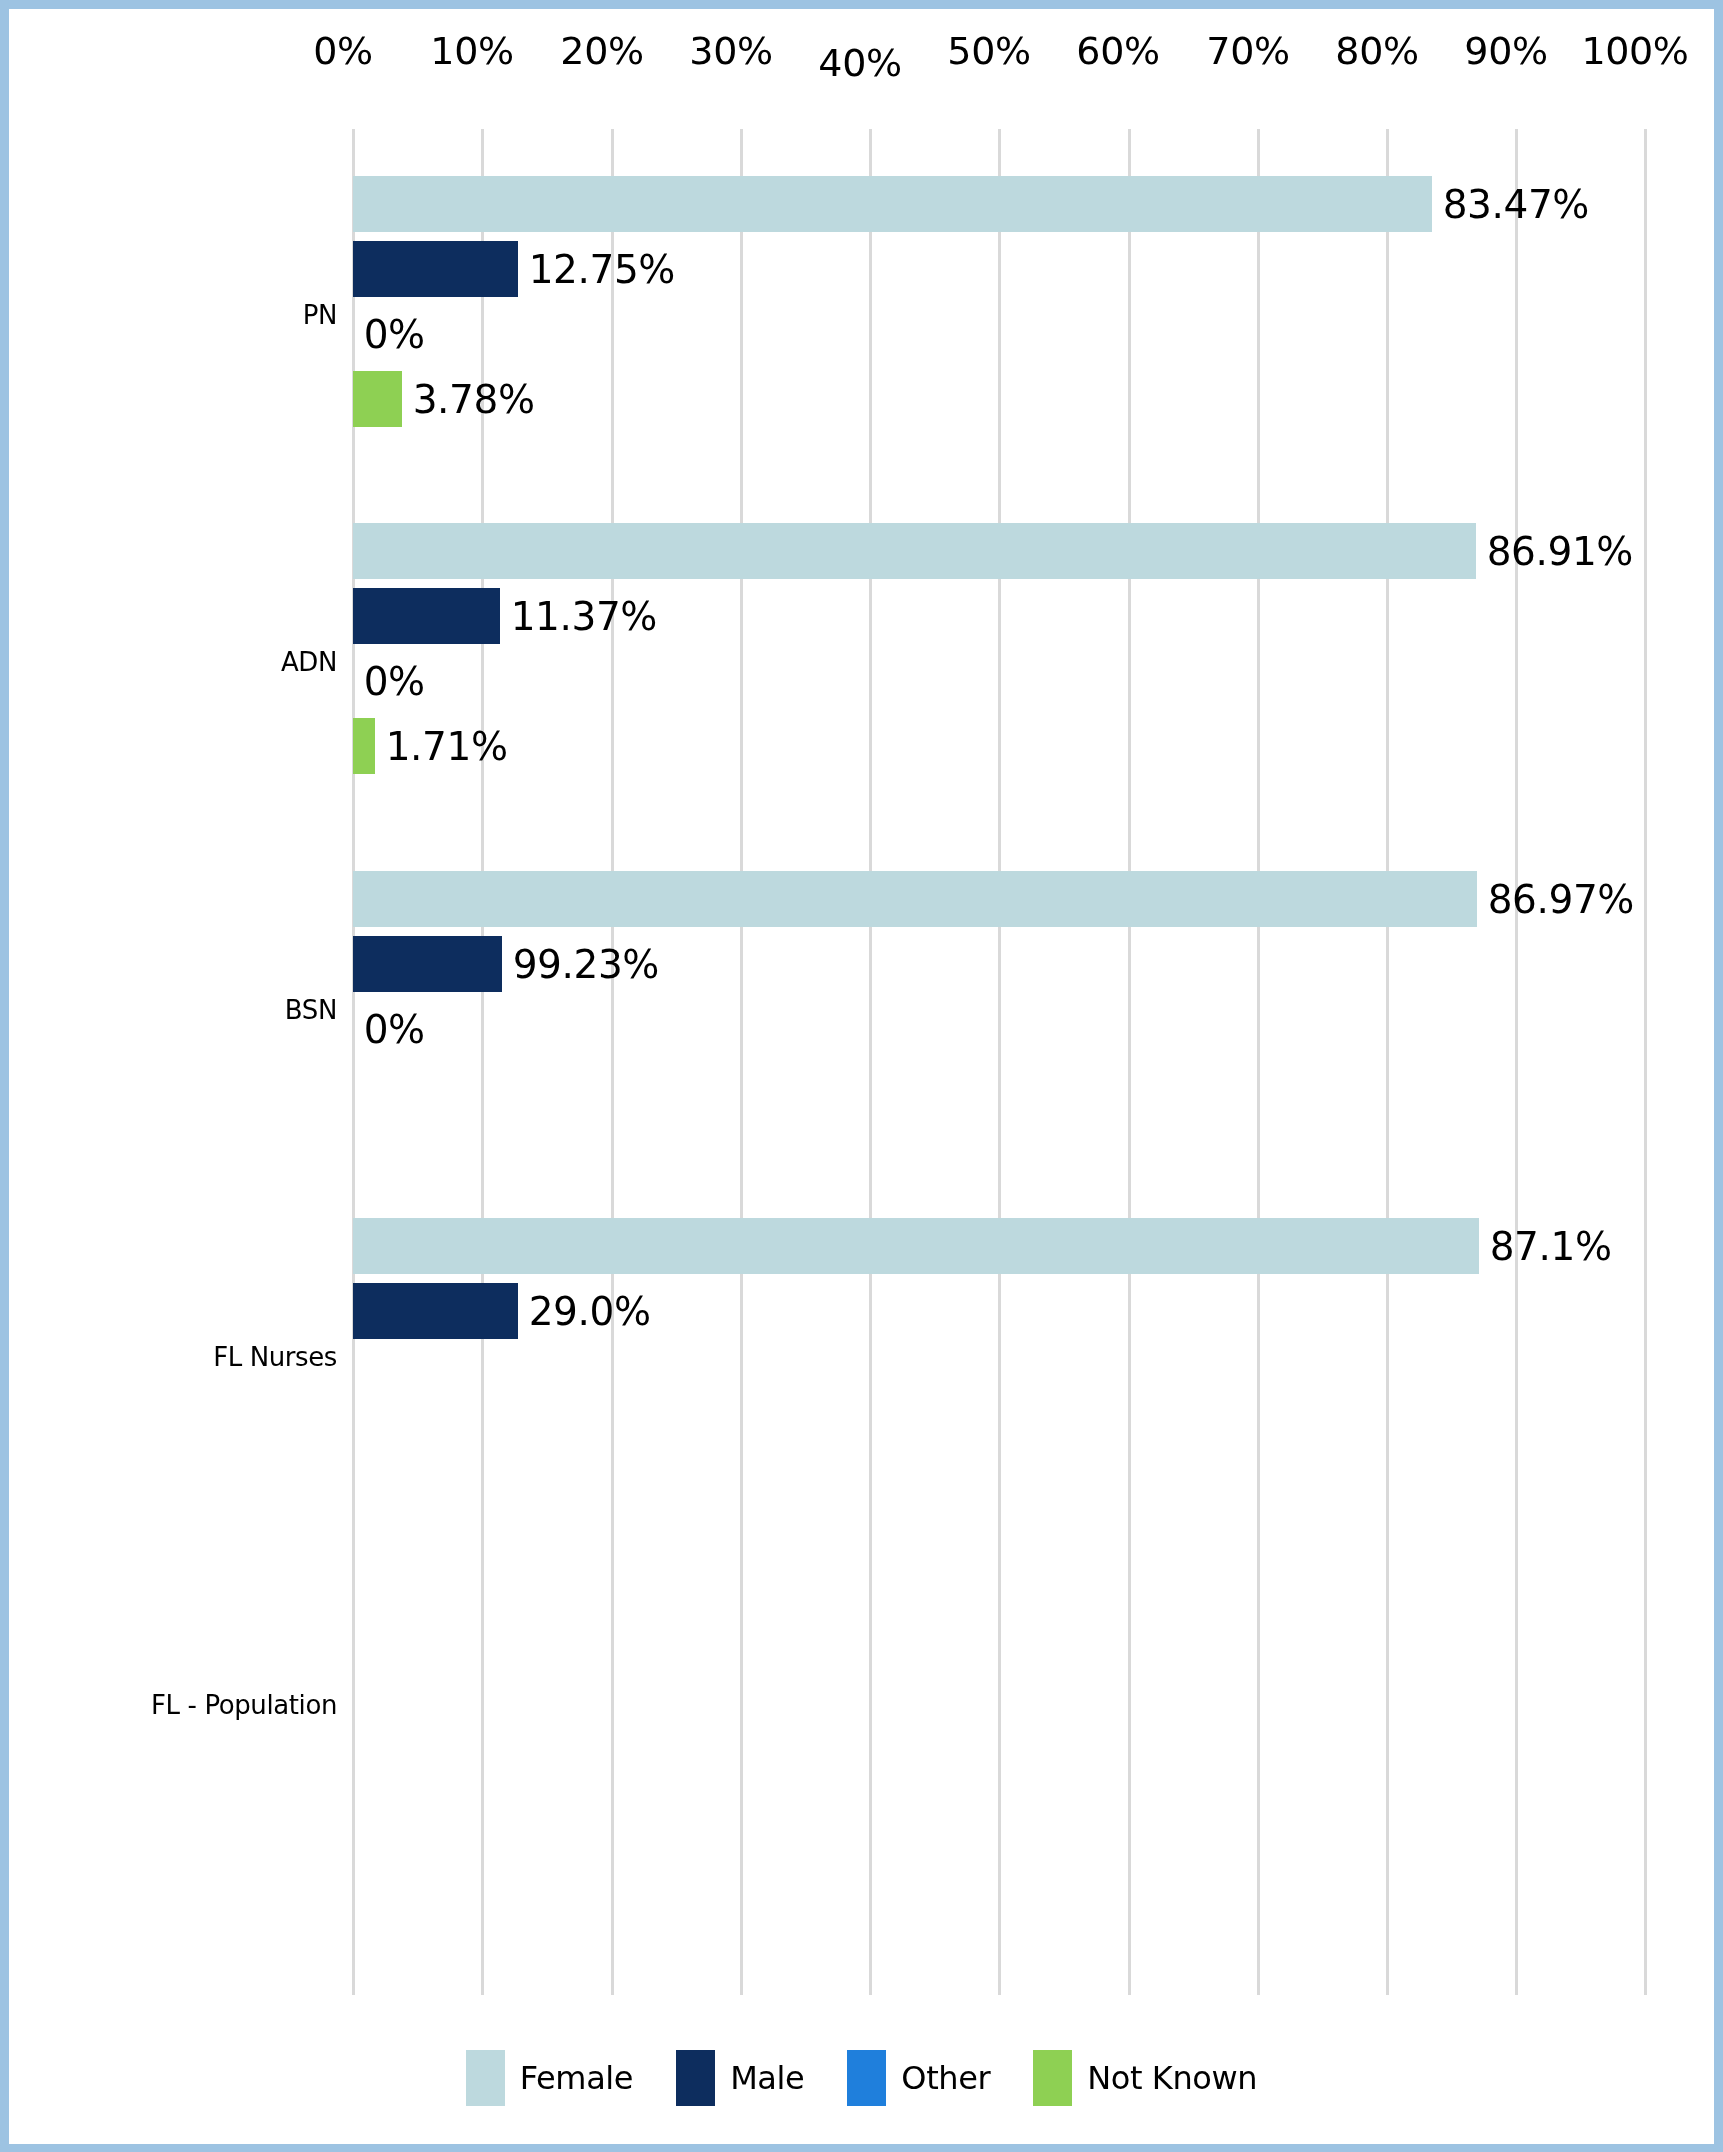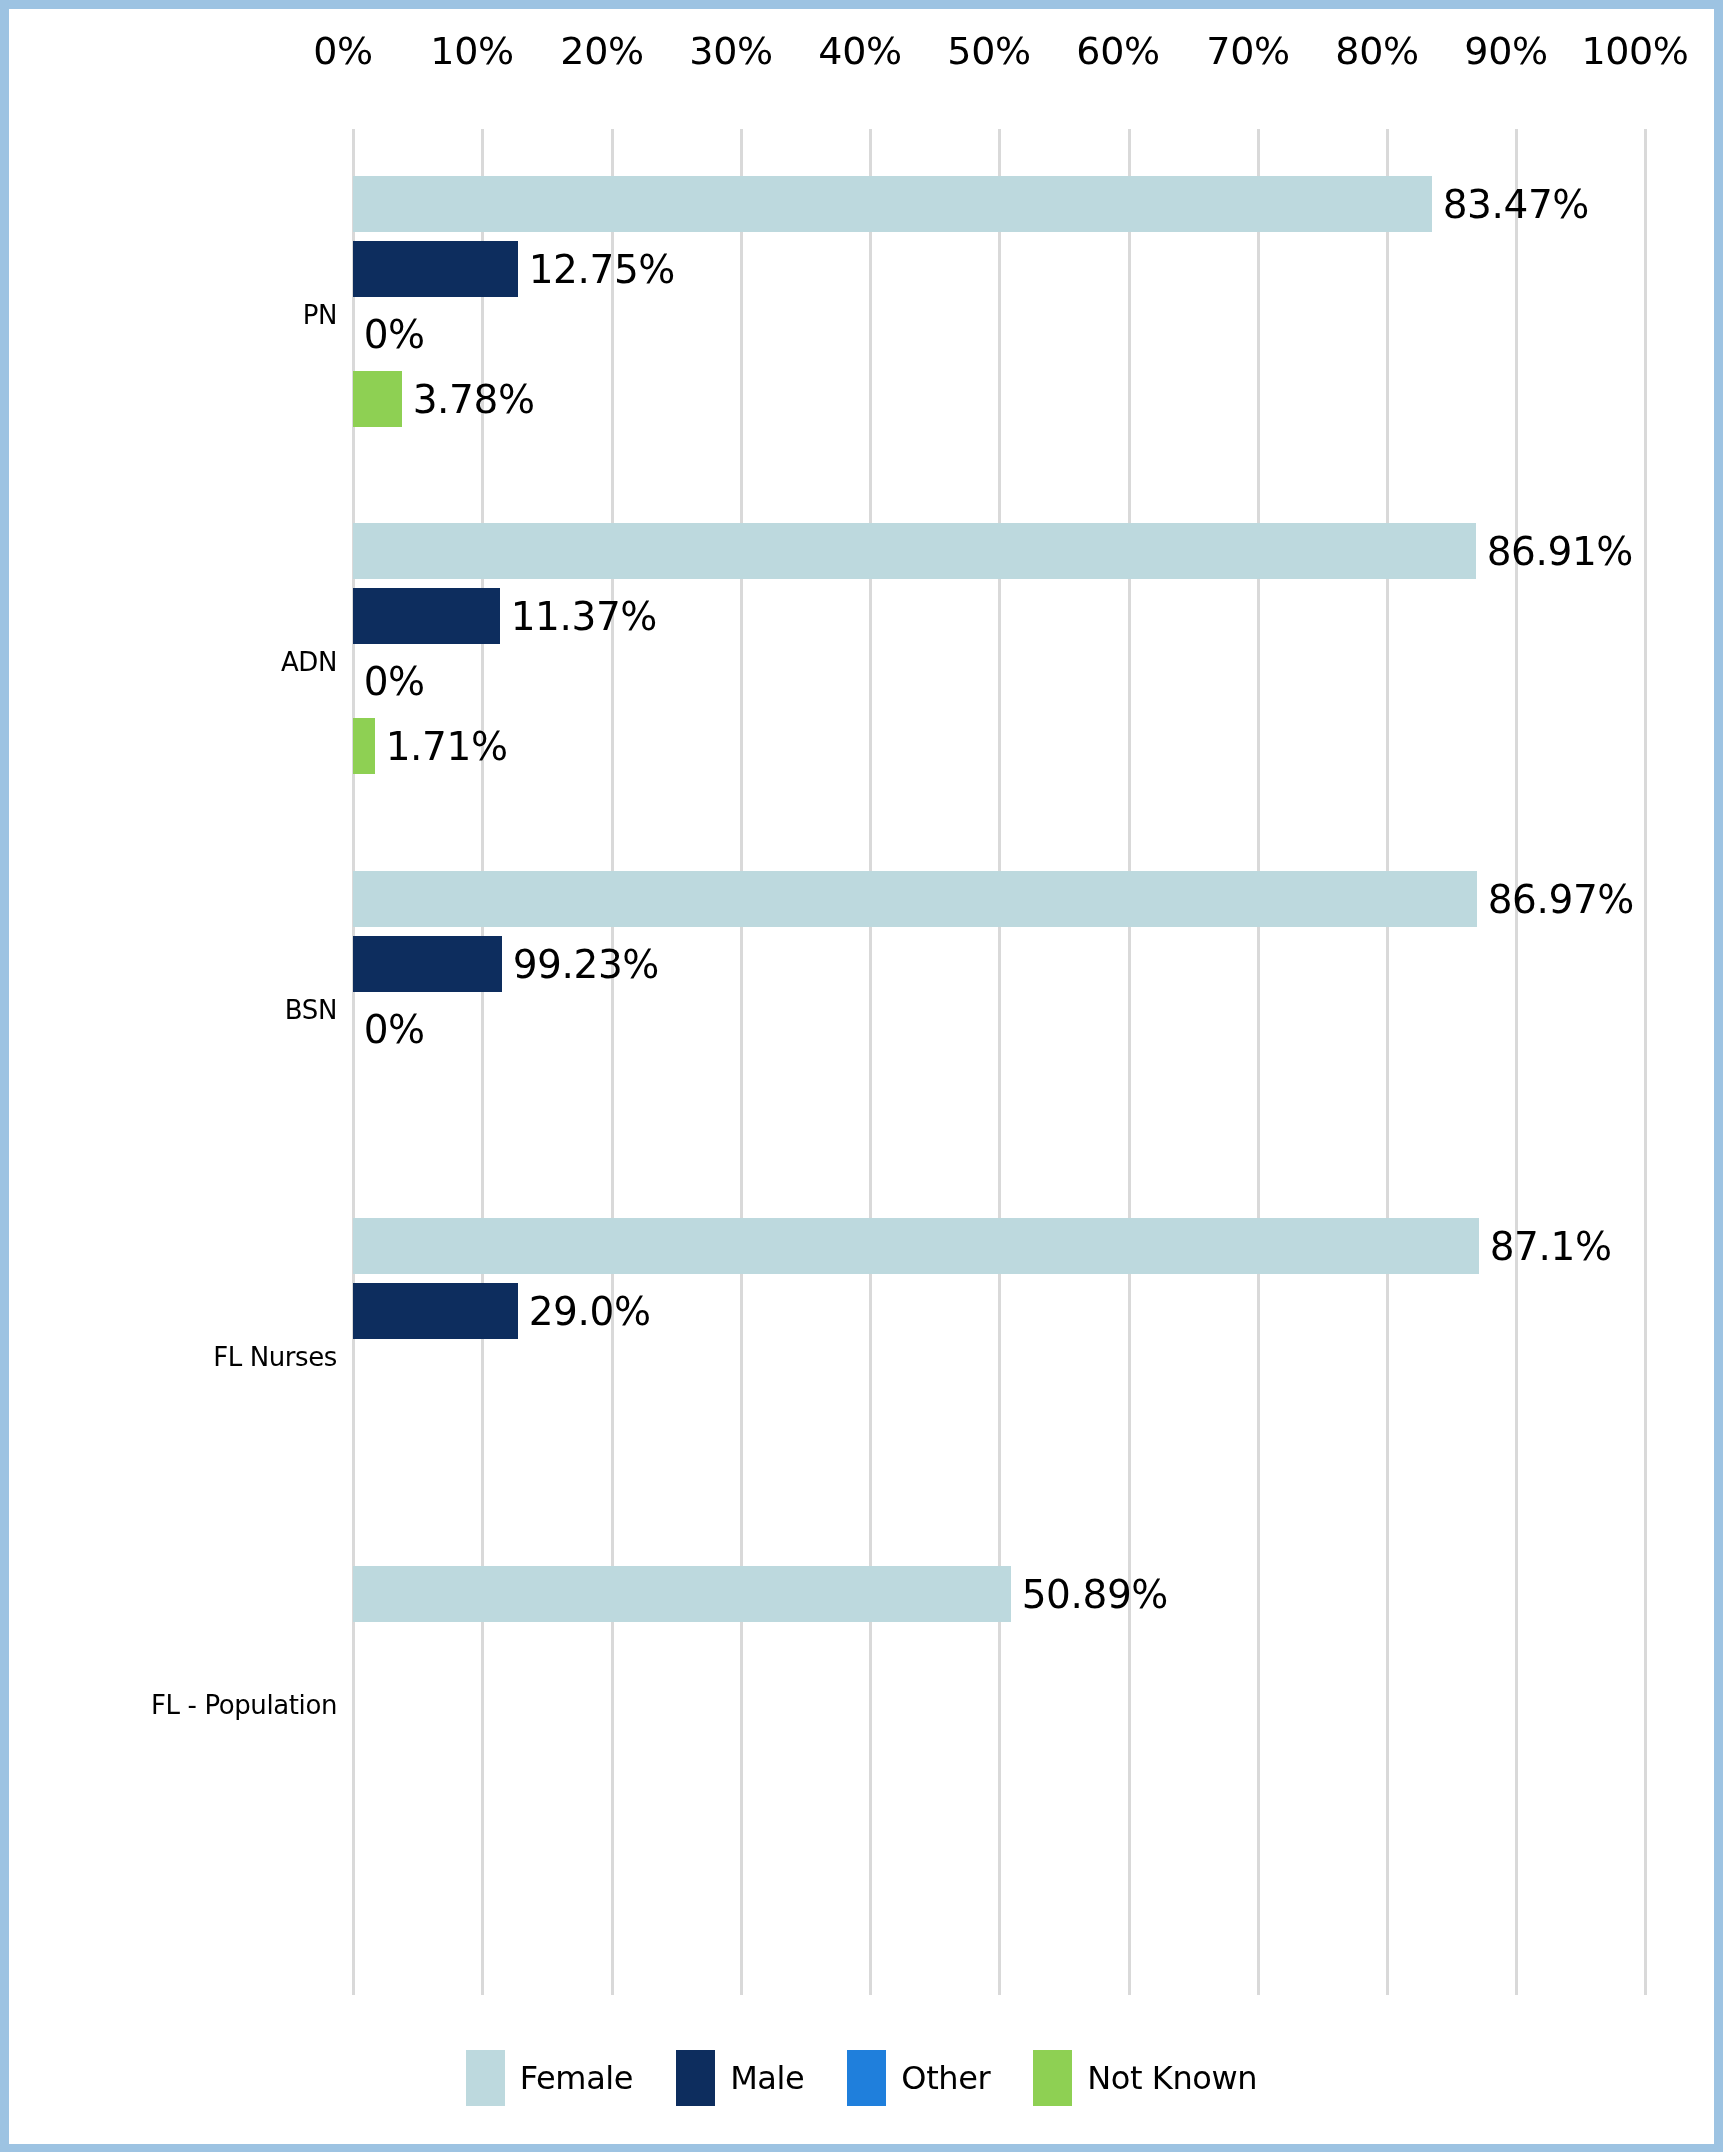--- a/index.html
+++ b/index.html
@@ -137,21 +137,21 @@
 </head>
 <body>
 
 <div id="chart-frame">
 
   <div id="x-axis-labels">
       <span class="x-tick-label" style="left: 334px;">0%</span>
       <span class="x-tick-label" style="left: 463px;">10%</span>
       <span class="x-tick-label" style="left: 593px;">20%</span>
       <span class="x-tick-label" style="left: 722px;">30%</span>
-      <span class="x-tick-label" style="left: 851px;">40%</span>
+      <span class="x-tick-label" style="left: 851px; margin-top: 12px;">40%</span>
       <span class="x-tick-label" style="left: 980px;">50%</span>
       <span class="x-tick-label" style="left: 1109px;">60%</span>
       <span class="x-tick-label" style="left: 1239px;">70%</span>
       <span class="x-tick-label" style="left: 1368px;">80%</span>
       <span class="x-tick-label" style="left: 1497px;">90%</span>
       <span class="x-tick-label" style="left: 1626px;">100%</span>
     </div>
 
   <div id="plot-area">
     <div id="gridlines">
@@ -225,24 +225,20 @@
           </div>
           <div class="bar-row">
             <div class="bar" style="width: 165px; background: rgb(13, 45, 94);"></div>
             <span class="bar-value" style="left: 165px;">29.0%</span>
           </div>
           <div class="bar-row"></div>
           <div class="bar-row"></div>
           <span class="cat-label" style="top: 139px;">FL Nurses</span>
         </div>
         <div class="cat-group" style="top: 1437px;">
-          <div class="bar-row">
-            <div class="bar" style="width: 658px; background: rgb(189, 217, 222);"></div>
-            <span class="bar-value" style="left: 658px;">50.89%</span>
-          </div>
           <div class="bar-row"></div>
           <div class="bar-row"></div>
           <span class="cat-label" style="top: 139px;">FL - Population</span>
         </div>
       </div>
   </div>
 
   <div id="legend">
       <div class="legend-entry">
         <span class="legend-swatch" style="background: rgb(189, 217, 222);"></span>

